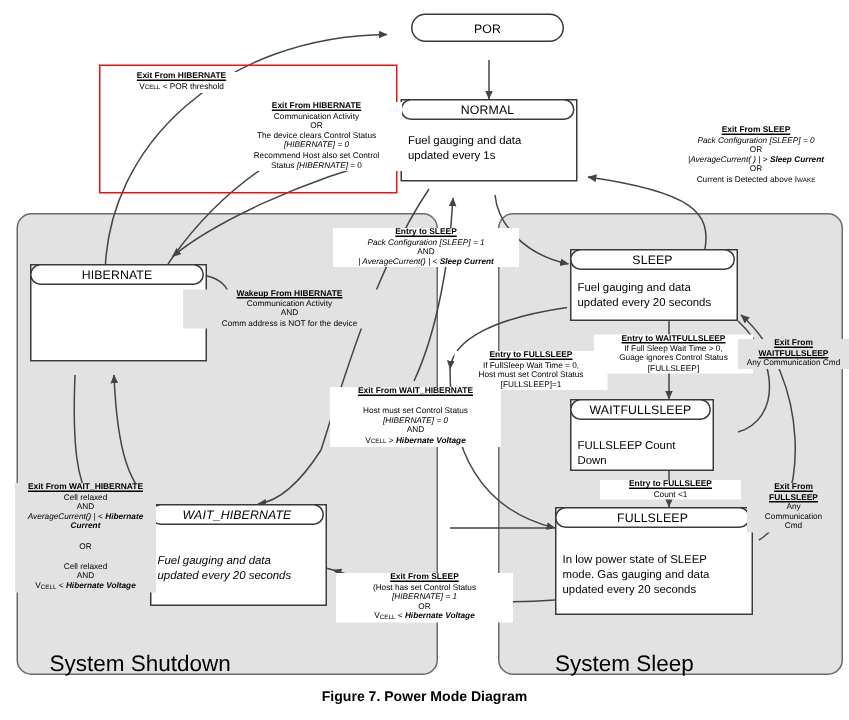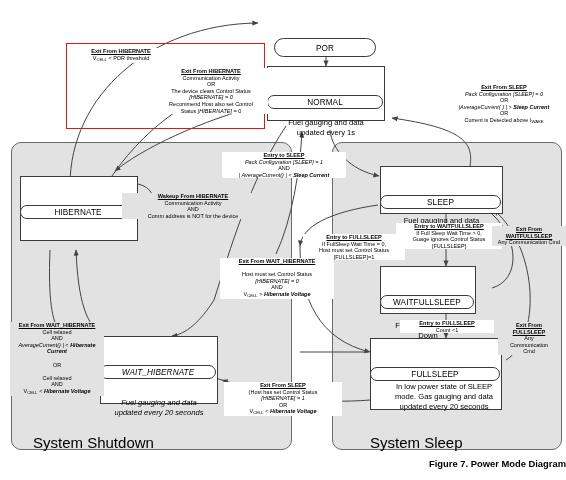--- a/index.html
+++ b/index.html
@@ -3,33 +3,33 @@
 <meta charset="utf-8">
 <style>
   html,body{margin:0;padding:0;background:#ffffff;}
   body{width:566px;height:480px;position:relative;overflow:hidden;
        font-family:"Liberation Sans",sans-serif;color:#000;}
   #diagram{position:absolute;left:0;top:0;width:566px;height:455px;}
   svg.layer{position:absolute;left:0;top:0;width:566px;height:455px;overflow:visible;}
   .node{position:absolute;box-sizing:border-box;border:1px solid #3a3a3a;background:#ffffff;}
   .node .hdr{box-sizing:border-box;border:1px solid #3a3a3a;border-radius:9px;background:#ffffff;
              text-align:center;font-size:8.2px;letter-spacing:.1px;line-height:13px;height:14px;
-             position:relative;top:-1px;left:-1px;margin-top:29px;}
-  .node .bdy{text-align:center;font-size:7.6px;line-height:10px;padding:5px 4px 0 4px;}
+             position:relative;top:-1px;left:-1px;}
+  .node .bdy{font-size:7.6px;line-height:10px;padding:5px 4px 0 4px;}
   .group{position:absolute;box-sizing:border-box;border:1px solid #6a6a6a;border-radius:10px;
          background:#e2e2e2;}
   .grplabel{position:absolute;font-size:15px;}
   .lbl{position:absolute;font-size:5.5px;line-height:6.6px;text-align:center;
        background:#ffffff;padding:0 1px;}
   .lbl.on-grey{background:#e2e2e2;}
   .lbl b{font-weight:bold;text-decoration:underline;font-size:5.6px;}
   .lbl i{font-style:italic;}
   .lbl .bi{font-weight:bold;font-style:italic;}
   .redbox{position:absolute;box-sizing:border-box;border:1.6px solid #ee1111;background:transparent;}
-  #caption{position:absolute;left:0;top:458px;width:566px;text-align:right;
+  #caption{position:absolute;left:0;top:458px;width:566px;text-align:center;
            font-size:9.4px;font-weight:bold;}
   .sub{font-size:4.2px;vertical-align:-0.12em;}
 </style>
 </head>
 <body>
 
 <div id="diagram">
 
   <div class="group" style="left:11px;top:142px;width:281px;height:308px;"></div>
   <div class="group" style="left:332px;top:142px;width:230px;height:308px;"></div>
@@ -101,34 +101,34 @@
   <div class="node" style="left:20px;top:176px;width:118px;height:65px;">
     <div class="hdr">HIBERNATE</div>
   </div>
 
   <div class="node" style="left:100px;top:336px;width:118px;height:68px;font-style:italic;">
     <div class="hdr">WAIT_HIBERNATE</div>
     <div class="bdy" style="white-space:pre-line;padding-top:18px;">Fuel gauging and data
 updated every 20 seconds</div>
   </div>
 
-  <div class="node" style="left:380px;top:166px;width:123px;height:48px;">
+  <div class="node" style="left:380px;top:166px;width:112px;height:48px;">
     <div class="hdr">SLEEP</div>
     <div class="bdy" style="white-space:pre-line;padding-top:6px;">Fuel gauging and data
 updated every 20 seconds</div>
   </div>
 
   <div class="node" style="left:380px;top:266px;width:96px;height:48px;">
     <div class="hdr">WAITFULLSLEEP</div>
     <div class="bdy" style="white-space:pre-line;padding-top:11px;">FULLSLEEP Count Down</div>
   </div>
 
   <div class="node" style="left:370px;top:338px;width:132px;height:72px;">
     <div class="hdr">FULLSLEEP</div>
-    <div class="bdy" style="white-space:pre-line;padding-top:0;margin-left:16px;">In low power state of SLEEP
+    <div class="bdy" style="white-space:pre-line;padding-top:15px;">In low power state of SLEEP
 mode. Gas gauging and data
 updated every 20 seconds</div>
   </div>
 
   <div class="lbl" style="left:70px;top:48px;width:100px;">
     <b>Exit From  HIBERNATE</b><br>
     <span>V<span class="sub">CELL</span> &lt; POR threshold</span>
   </div>
 
   <div class="lbl" style="left:154px;top:68px;width:112px;">

